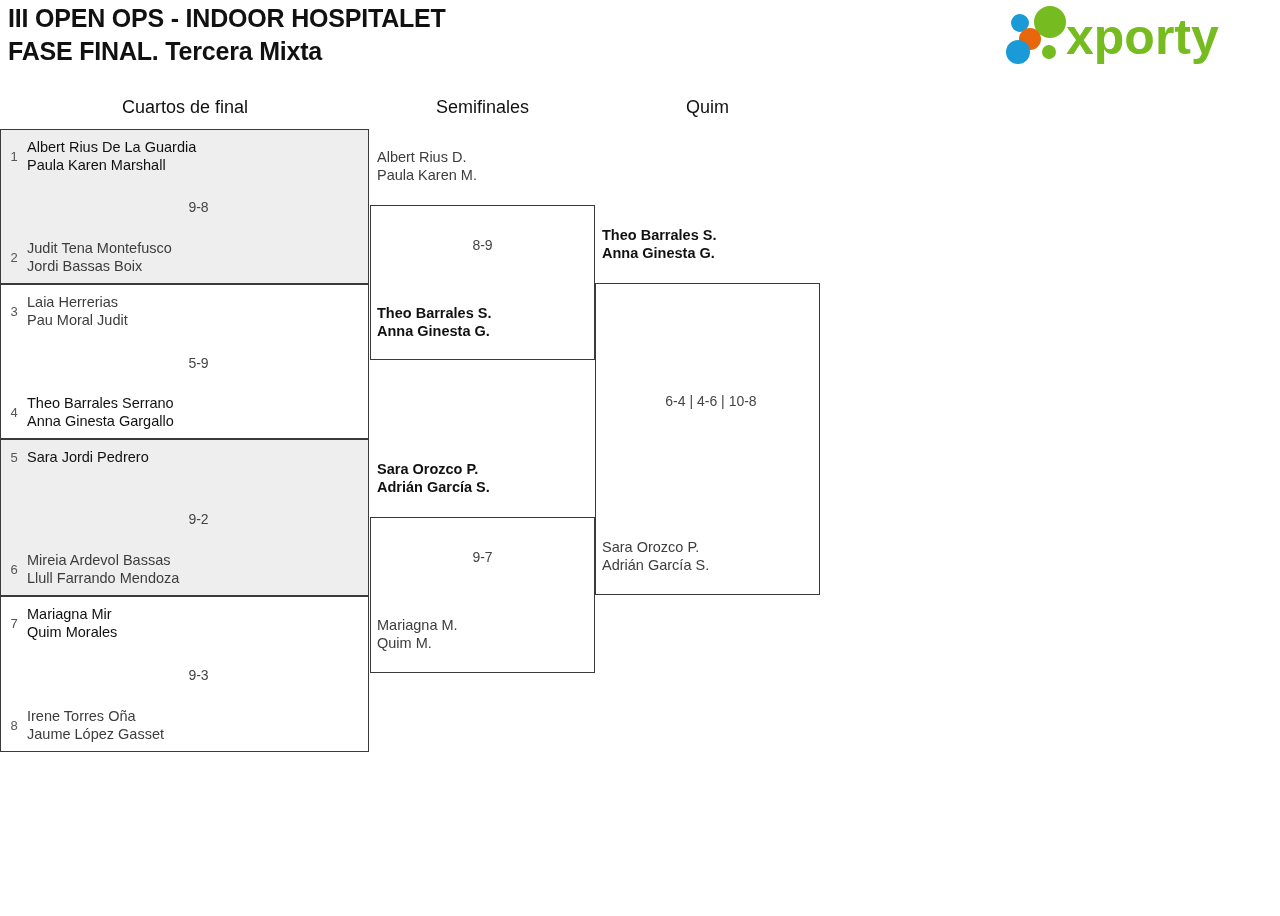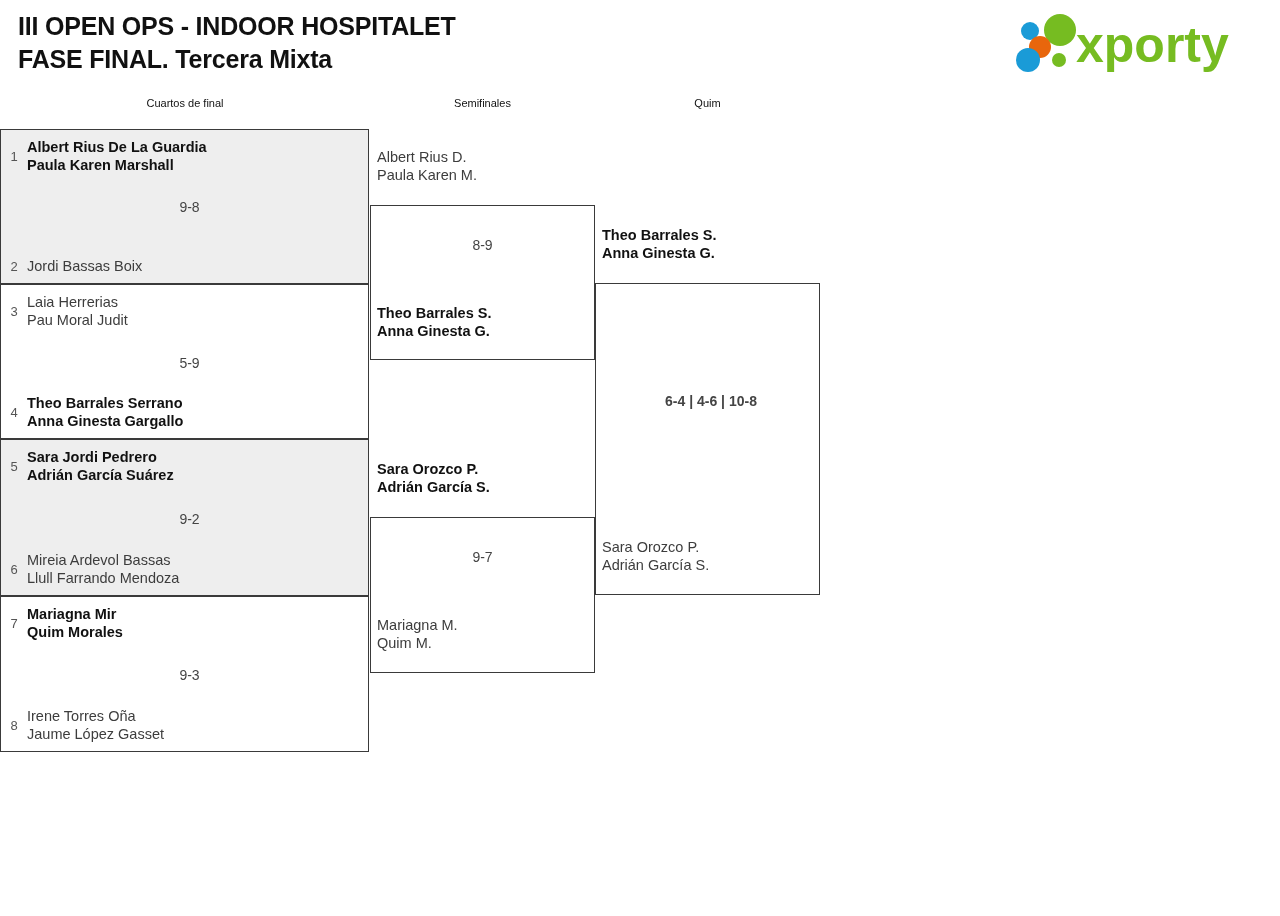--- a/index.html
+++ b/index.html
@@ -12,22 +12,22 @@
     height: 916px;
     font-family: "Liberation Sans", sans-serif;
     color: #1a1a1a;
     position: relative;
     overflow: hidden;
   }
 
   
   .header {
     position: absolute;
-    left: 16px; top: 0;
-    width: 1228px; height: 76px; margin-top: 8px;
+    left: 6px; top: 0;
+    width: 1228px; height: 76px;
   }
   .title-block {
     position: absolute;
     left: 2px; top: 2px;
     font-size: 25px;
     font-weight: bold;
     line-height: 33px;
     letter-spacing: -0.2px;
     color: #111111;
     white-space: nowrap;
@@ -38,21 +38,21 @@
   .logo {
     position: absolute;
     right: 4px; top: 6px;
     width: 226px; height: 60px;
   }
   .logo svg { display: block; }
 
   
   .round-head {
     position: absolute;
-    font-size: 11px;
+    font-size: 18px;
     color: #111111;
     text-align: center;
     white-space: nowrap;
   }
   .rh-qf   { left: 0px;   top: 97px; width: 370px; }
   .rh-sf   { left: 370px; top: 97px; width: 225px; }
   .rh-fin  { left: 595px; top: 97px; width: 225px; }
 
   
   .bracket {
@@ -90,37 +90,37 @@
     text-align: center;
   }
   .names {
     margin-left: 26px;
     font-size: 14.5px;
     line-height: 18px;
     color: #3d3d3d;
   }
   .names.win {
     color: #111111;
-    font-weight: bold;
+    font-weight: normal;
   }
   .nm { display: block; white-space: nowrap; }
 
   .score {
     position: absolute;
     font-size: 14px;
     color: #444444;
     text-align: center;
     white-space: nowrap;
   }
 
   
   .qf-top  { top: 8px; }
   .qf-bot  { bottom: 8px; }
   .qf-score {
-    left: 4px; width: 369px;
+    left: 13px; width: 369px;
     text-align: center;
   }
 
   
   .sf-box {
     position: absolute;
     border: 1px solid #3a3a3a;
     box-sizing: border-box;
     background: transparent;
   }
@@ -183,20 +183,21 @@
       <span class="seed">1</span>
       <div class="names win">
         <span class="nm">Albert Rius De La Guardia</span>
         <span class="nm">Paula Karen Marshall</span>
       </div>
     </div>
     <div class="score qf-score" style="top:69px;">9-8</div>
     <div class="pair qf-bot">
       <span class="seed">2</span>
       <div class="names">
+        <span class="nm">Judit Tena Montefusco</span>
         <span class="nm">Jordi Bassas Boix</span>
       </div>
     </div>
   </div>
 
   <div class="qf-block plain" style="top:284px; height:155px;">
     <div class="pair qf-top">
       <span class="seed">3</span>
       <div class="names">
         <span class="nm">Laia Herrerias</span>
@@ -211,21 +212,20 @@
         <span class="nm">Anna Ginesta Gargallo</span>
       </div>
     </div>
   </div>
 
   <div class="qf-block shaded" style="top:439px; height:157px;">
     <div class="pair qf-top">
       <span class="seed">5</span>
       <div class="names win">
         <span class="nm">Sara Jordi Pedrero</span>
-        <span class="nm">Adrián García Suárez</span>
       </div>
     </div>
     <div class="score qf-score" style="top:71px;">9-2</div>
     <div class="pair qf-bot">
       <span class="seed">6</span>
       <div class="names">
         <span class="nm">Mireia Ardevol Bassas</span>
         <span class="nm">Llull Farrando Mendoza</span>
       </div>
     </div>
@@ -272,19 +272,19 @@
     <span class="nm">Mariagna M.</span>
     <span class="nm">Quim M.</span>
   </div>
 
   <div class="fin-box" style="left:595px; top:283px; width:225px; height:312px;"></div>
 
   <div class="fin-names win" style="left:602px; top:226px;">
     <span class="nm">Theo Barrales S.</span>
     <span class="nm">Anna Ginesta G.</span>
   </div>
-  <div class="score" style="left:595px; top:393px; width:232px;font-weight:bold;">6-4 | 4-6 | 10-8</div>
+  <div class="score" style="left:595px; top:393px; width:232px;">6-4 | 4-6 | 10-8</div>
   <div class="fin-names" style="left:602px; top:538px;">
     <span class="nm">Sara Orozco P.</span>
     <span class="nm">Adrián García S.</span>
   </div>
 
 </div>
 
 </body></html>

